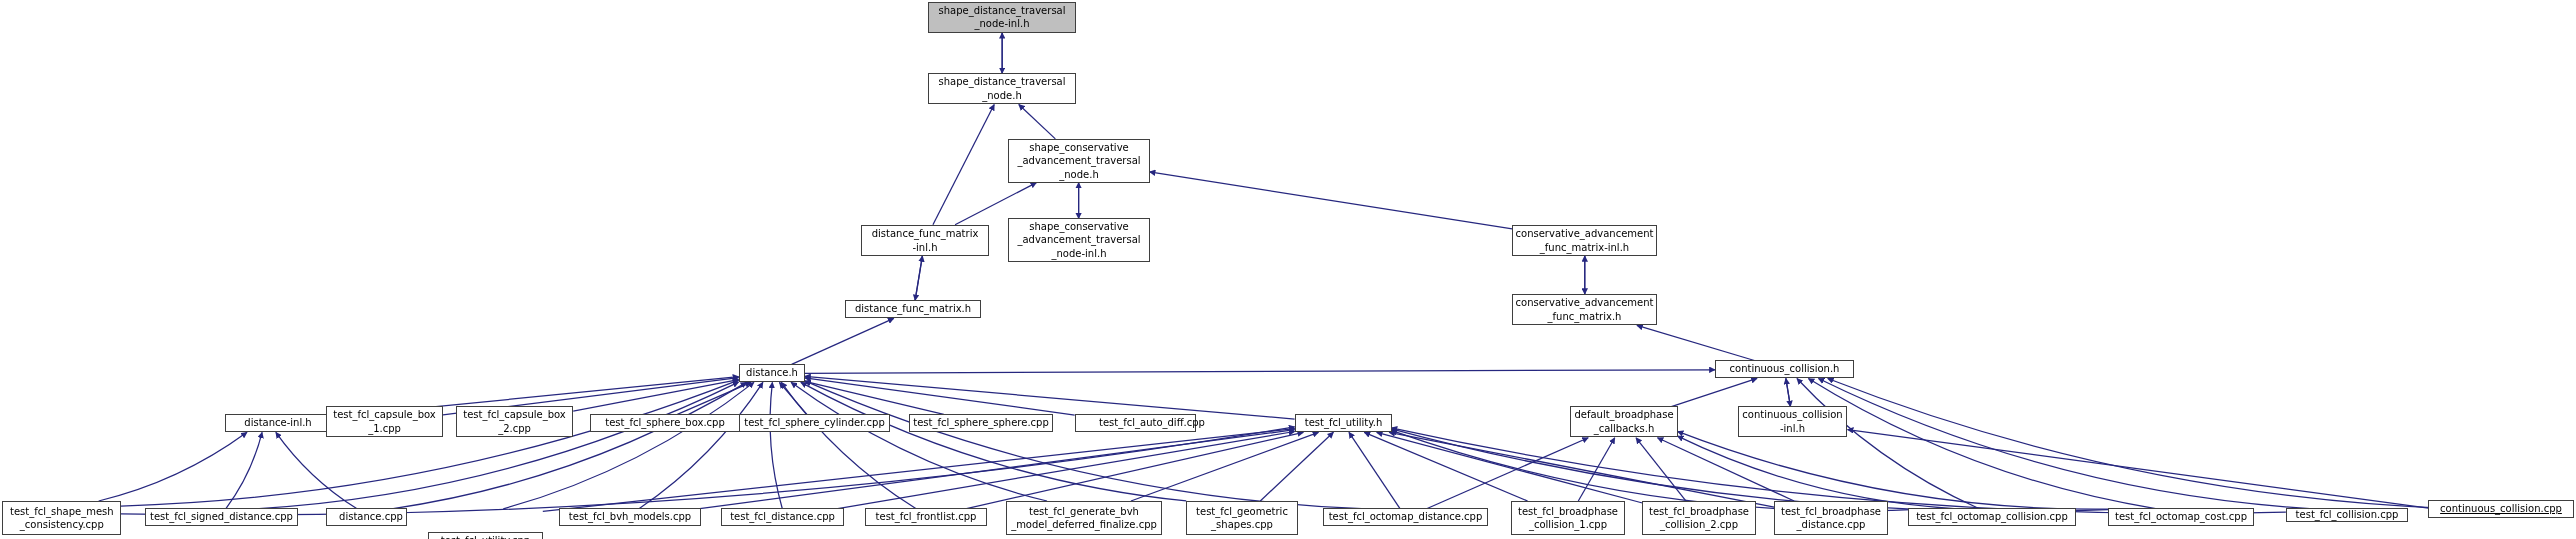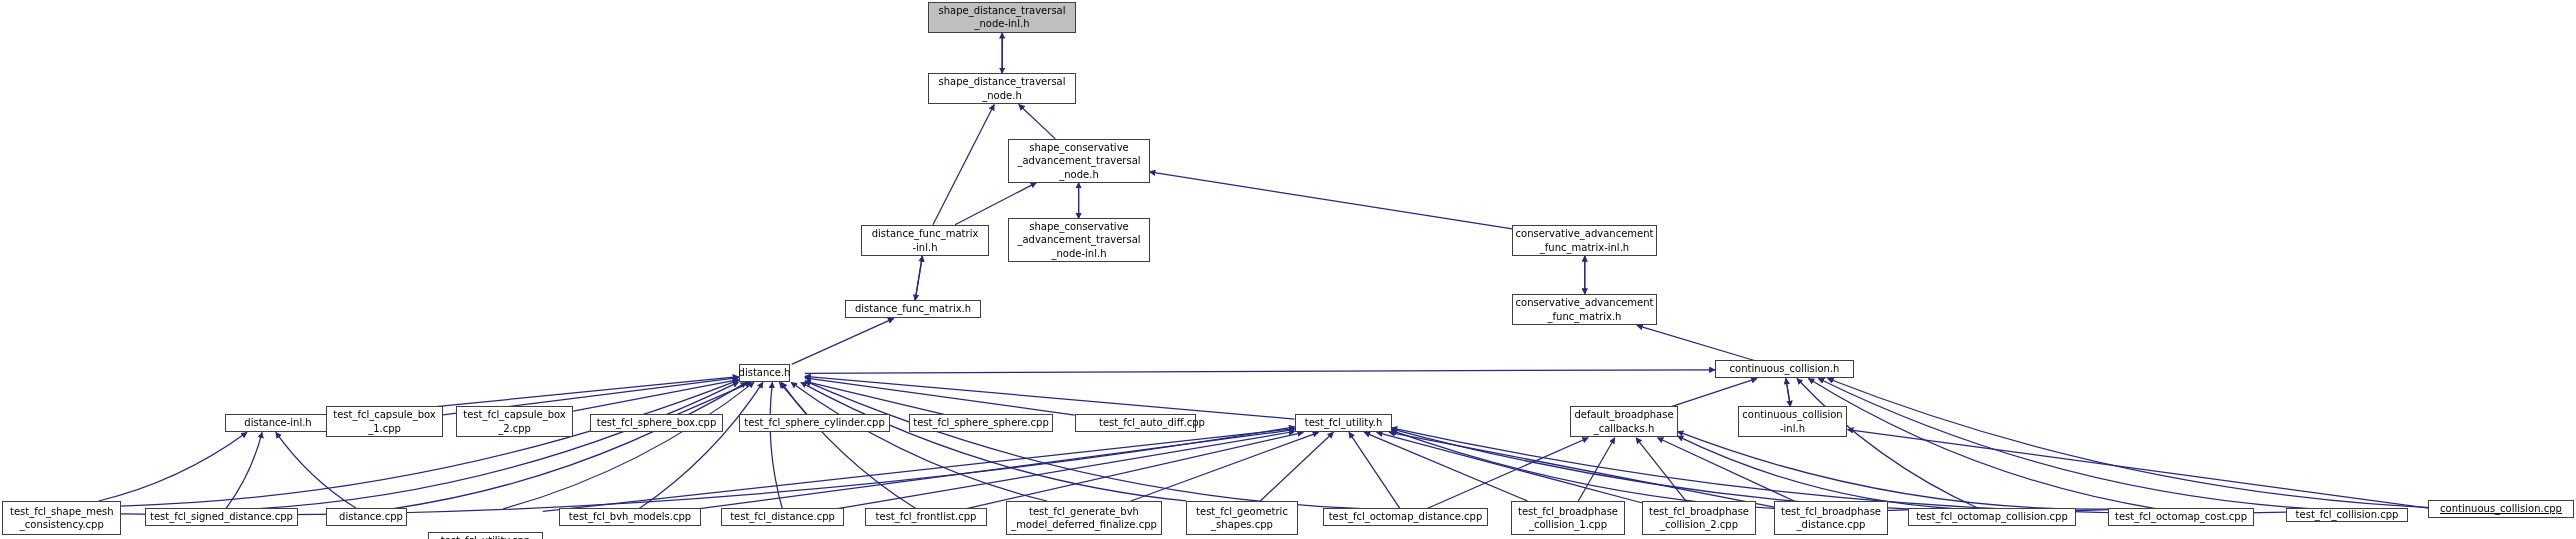--- a/index.html
+++ b/index.html
@@ -137,28 +137,28 @@
       <div class="node thick" style="left: 861px; top: 225px; width: 128px; height: 31px;">distance_func_matrix
 -inl.h</div>
       <div class="node thick" style="left: 1008px; top: 218px; width: 142px; height: 44px;">shape_conservative
 _advancement_traversal
 _node-inl.h</div>
       <div class="node thick" style="left: 1512px; top: 225px; width: 145px; height: 31px;">conservative_advancement
 _func_matrix-inl.h</div>
       <div class="node thick" style="left: 845px; top: 300px; width: 136px; height: 18px;">distance_func_matrix.h</div>
       <div class="node thick" style="left: 1512px; top: 294px; width: 145px; height: 31px;">conservative_advancement
 _func_matrix.h</div>
-      <div class="node thick" style="left: 739px; top: 364px; width: 51px; height: 18px;">distance.h</div>
+      <div class="node thick" style="left: 739px; top: 364px; width: 66px; height: 18px;">distance.h</div>
       <div class="node thick" style="left: 1715px; top: 360px; width: 139px; height: 18px;">continuous_collision.h</div>
       <div class="node thick" style="left: 225px; top: 414px; width: 106px; height: 18px;">distance-inl.h</div>
       <div class="node" style="left: 326px; top: 406px; width: 117px; height: 31px;">test_fcl_capsule_box
 _1.cpp</div>
       <div class="node" style="left: 456px; top: 406px; width: 117px; height: 31px;">test_fcl_capsule_box
 _2.cpp</div>
-      <div class="node" style="left: 590px; top: 414px; width: 133px; height: 18px;">test_fcl_sphere_box.cpp</div>
+      <div class="node" style="left: 590px; top: 414px; width: 150px; height: 18px;">test_fcl_sphere_box.cpp</div>
       <div class="node" style="left: 739px; top: 414px; width: 151px; height: 18px;">test_fcl_sphere_cylinder.cpp</div>
       <div class="node" style="left: 909px; top: 414px; width: 144px; height: 18px;">test_fcl_sphere_sphere.cpp</div>
       <div class="node" style="left: 1075px; top: 414px; width: 121px; height: 18px; padding-left: 36px;">test_fcl_auto_diff.cpp</div>
       <div class="node thick" style="left: 1295px; top: 414px; width: 97px; height: 18px;">test_fcl_utility.h</div>
       <div class="node thick" style="left: 1570px; top: 406px; width: 108px; height: 31px;">default_broadphase
 _callbacks.h</div>
       <div class="node thick" style="left: 1738px; top: 406px; width: 109px; height: 31px;">continuous_collision
 -inl.h</div>
       <div class="node thick" style="left: 2.3px; top: 501px; width: 119px; height: 34px;">test_fcl_shape_mesh
 _consistency.cpp</div>

